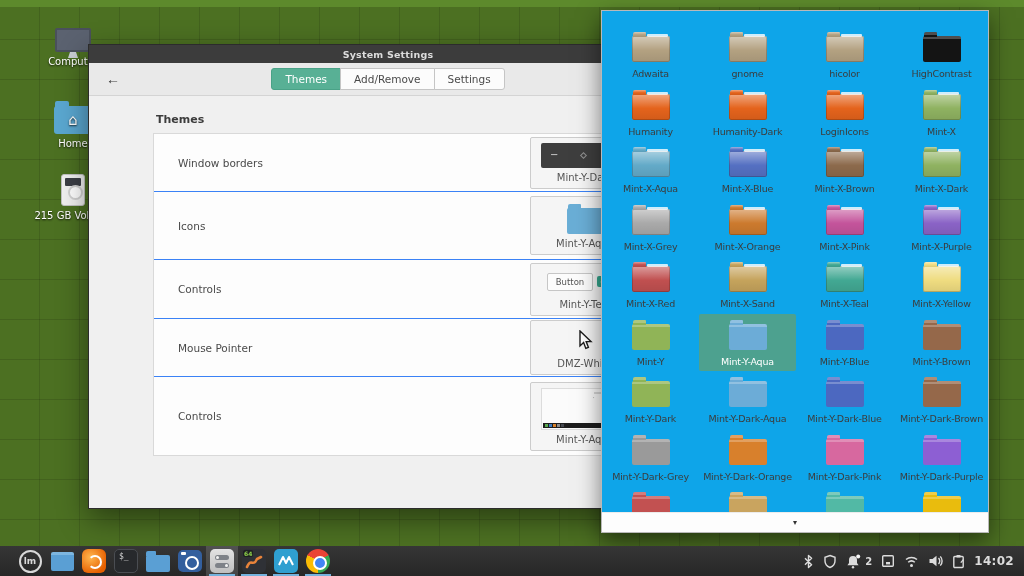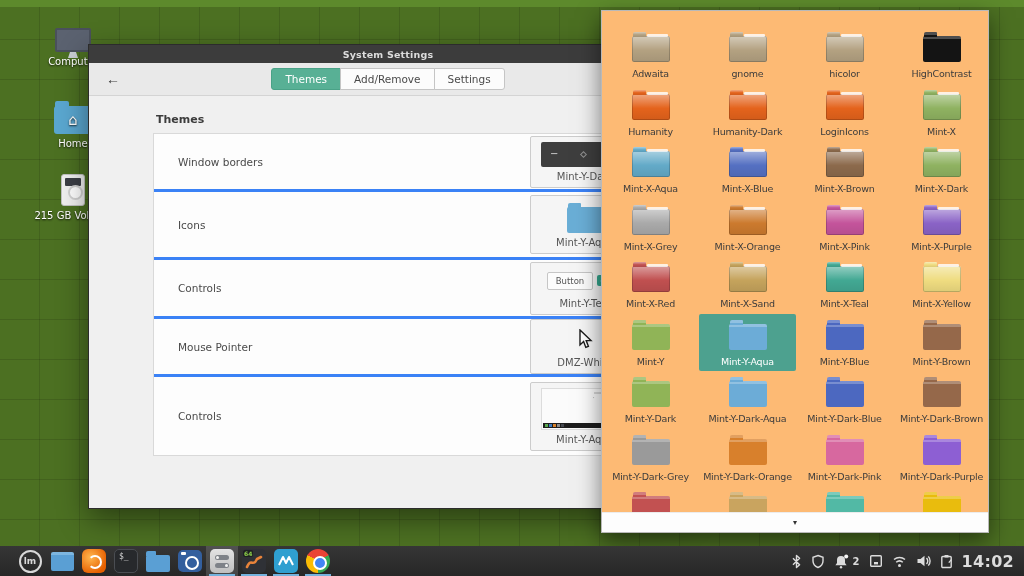--- a/index.html
+++ b/index.html
@@ -37,21 +37,21 @@
   .back-btn{position:absolute;left:13px;top:6px;width:22px;height:20px;border:none;background:transparent;
     color:#3a3a3a;font-size:14px;cursor:pointer;line-height:20px}
   .tabs{display:flex}
   .tab{font-size:10.5px;color:#4a4a4a;background:#fcfcfc;border:1px solid #c5c5c5;padding:4px 13px;
     margin-left:-1px;cursor:pointer;line-height:12px}
   .tab:first-child{border-radius:3px 0 0 3px;margin-left:0}
   .tab:last-child{border-radius:0 3px 3px 0}
   .tab.active{background:#58b095;border-color:#4aa287;color:#fff}
   .section-heading{position:absolute;left:67px;top:68px;font-size:11px;font-weight:bold;color:#3c3c3c}
   .theme-list{position:absolute;left:64px;top:88px;width:500px;background:#fdfdfd;border:1px solid #d9d9d9}
-  .trow{display:flex;align-items:center;padding:0 12px 0 24px;border-bottom:3px solid #3b82f6}
+  .trow{display:flex;align-items:center;padding:0 12px 0 24px;border-bottom:1px solid #3b82f6}
   .trow:last-child{border-bottom:none}
   .trow-label{flex:1;font-size:10.5px;color:#4a4a4a}
   .pv{width:110px;background:#f5f5f5;border:1px solid #cccccc;border-radius:2px;display:flex;flex-direction:column;
     align-items:center;justify-content:center;gap:4px;padding:5px 4px;cursor:pointer}
   .pv-label{font-size:10px;color:#555}
   .pv-wb{width:88px;height:25px;background:#3e3e3e;border-radius:2px;display:flex;align-items:center;
     justify-content:space-between;padding:0 9px}
   .wb-min{color:#d8d8d8;font-size:10px;line-height:10px}
   .wb-max{width:5px;height:5px;border:1px solid #8f8f8f;transform:rotate(45deg)}
   .wb-close{width:12px;height:12px;border-radius:50%;background:#9b9b9b;color:#2e2e2e;font-size:8px;
@@ -69,21 +69,21 @@
     background:radial-gradient(#c4c4c4 .7px,transparent .8px) 0 4px/3.5px 3.5px no-repeat padding-box;
     background-size:3.5px 3.5px}
   .mini-cal::before{content:"";position:absolute;left:2px;top:0;right:2px;height:2px;background:#d8d8d8}
   .mini-cal-dot{position:absolute;right:5px;top:12px;width:3.5px;height:3.5px;background:#4a90d9;border-radius:50%}
   .mini-bar{position:absolute;left:1px;right:1px;bottom:1px;height:5px;background:#1d1d1d}
   .mini-apps{position:absolute;left:2px;top:1px;width:3px;height:3px;background:#59a84f;
     box-shadow:4px 0 #3e7dc0,8px 0 #d8822c,12px 0 #8a8a8a,16px 0 #44484f}
   .mini-tray{position:absolute;right:1px;top:1px;width:21px;height:3px;background:#5aa0d8}
 
   
-  .popup{position:absolute;left:601px;top:10px;width:388px;height:523px;background:#fdba74;z-index:20;
+  .popup{position:absolute;left:601px;top:10px;width:388px;height:523px;background:#0ea5e9;z-index:20;
     border:1px solid #b9b9b9;box-shadow:0 8px 22px rgba(0,0,0,.5)}
   .grid{position:absolute;left:0;top:15px;bottom:10px;width:100%;overflow:hidden;
     display:grid;grid-template-columns:repeat(4,97px);grid-auto-rows:57.5px}
   .cell{display:flex;flex-direction:column;align-items:center;padding-top:5px;gap:6px;border-radius:2px;cursor:pointer}
   .glabel{font-size:9.5px;color:#3c3c3c;white-space:nowrap;letter-spacing:-.2px}
   .cell.selected .glabel{color:#fff}
   .gfolder{position:relative;width:38px;height:26px;border-radius:2px;margin-top:5px}
   .gfolder::before{content:"";position:absolute;left:1px;top:-4px;width:13px;height:5px;border-radius:2px 1px 0 0;background:inherit}
   .gfolder.classic{background-image:linear-gradient(rgba(255,255,255,.45),rgba(255,255,255,0) 55%,rgba(0,0,0,.08));
     box-shadow:inset 0 0 0 1px rgba(0,0,0,.18)}
@@ -121,21 +121,21 @@
   .ic-64{width:24px;height:24px;background:#2f3136;border-radius:5px;position:relative;overflow:hidden}
   .ic-64 .badge{position:absolute;left:1px;top:1px;font-size:6px;color:#8fd34a;background:#1d1f22;border-radius:2px;padding:0 1px;font-weight:bold}
   .ic-64 svg{position:absolute;left:3px;top:5px}
   .ic-monitorapp{width:24px;height:24px;background:#2f9fd0;border-radius:5px;display:flex;align-items:center;justify-content:center}
   .ic-chrome{width:24px;height:24px;border-radius:50%;position:relative;
     background:conic-gradient(from -60deg,#ea4335 0 120deg,#34a853 120deg 240deg,#fbbc05 240deg 360deg)}
   .ic-chrome::after{content:"";position:absolute;left:7px;top:7px;width:10px;height:10px;background:#4285f4;
     border:2px solid #fff;border-radius:50%}
   .tb-tray{margin-left:auto;display:flex;align-items:center;gap:9px;padding-right:10px;color:#dcdcdc}
   .tray-count{font-size:10px;font-weight:bold;margin-left:-5px}
-  .tray-time{font-size:16px;font-weight:bold;letter-spacing:.3px}
+  .tray-time{font-size:12px;font-weight:bold;letter-spacing:.3px}
   .tray-ic{display:flex;align-items:center;cursor:pointer}
 </style>
 </head>
 <body>
 
 <div class="desktop-bg"></div>
 <div class="desktop-topband"></div>
 
 <div class="desk-icon" style="left:34px;top:14px">
   <div class="di-img">

